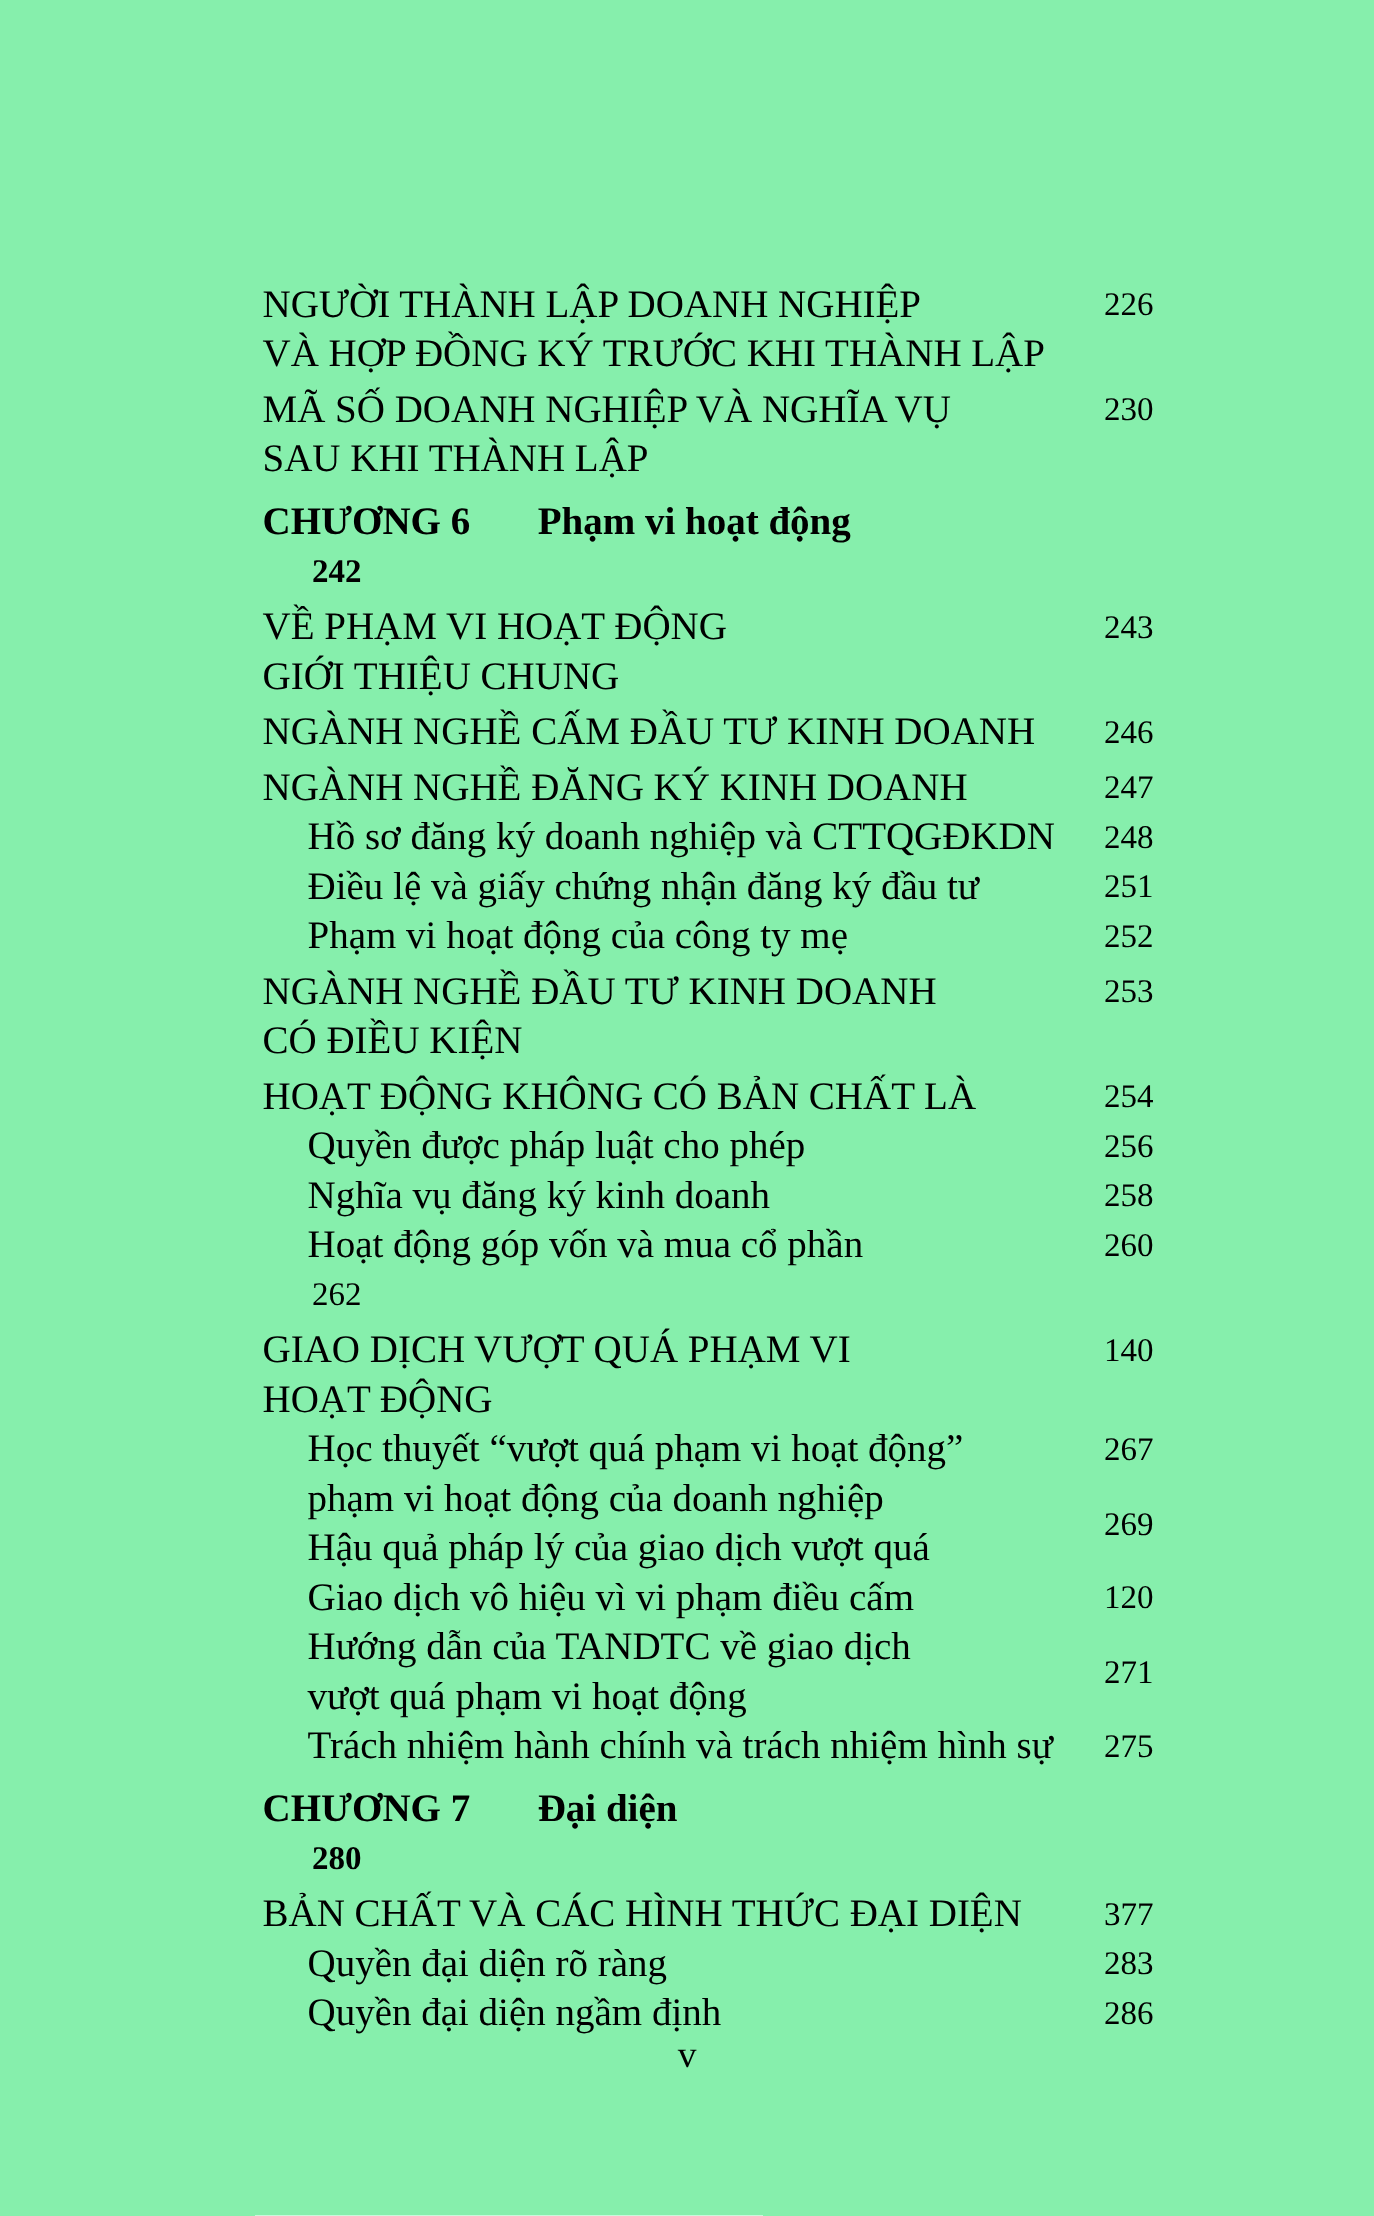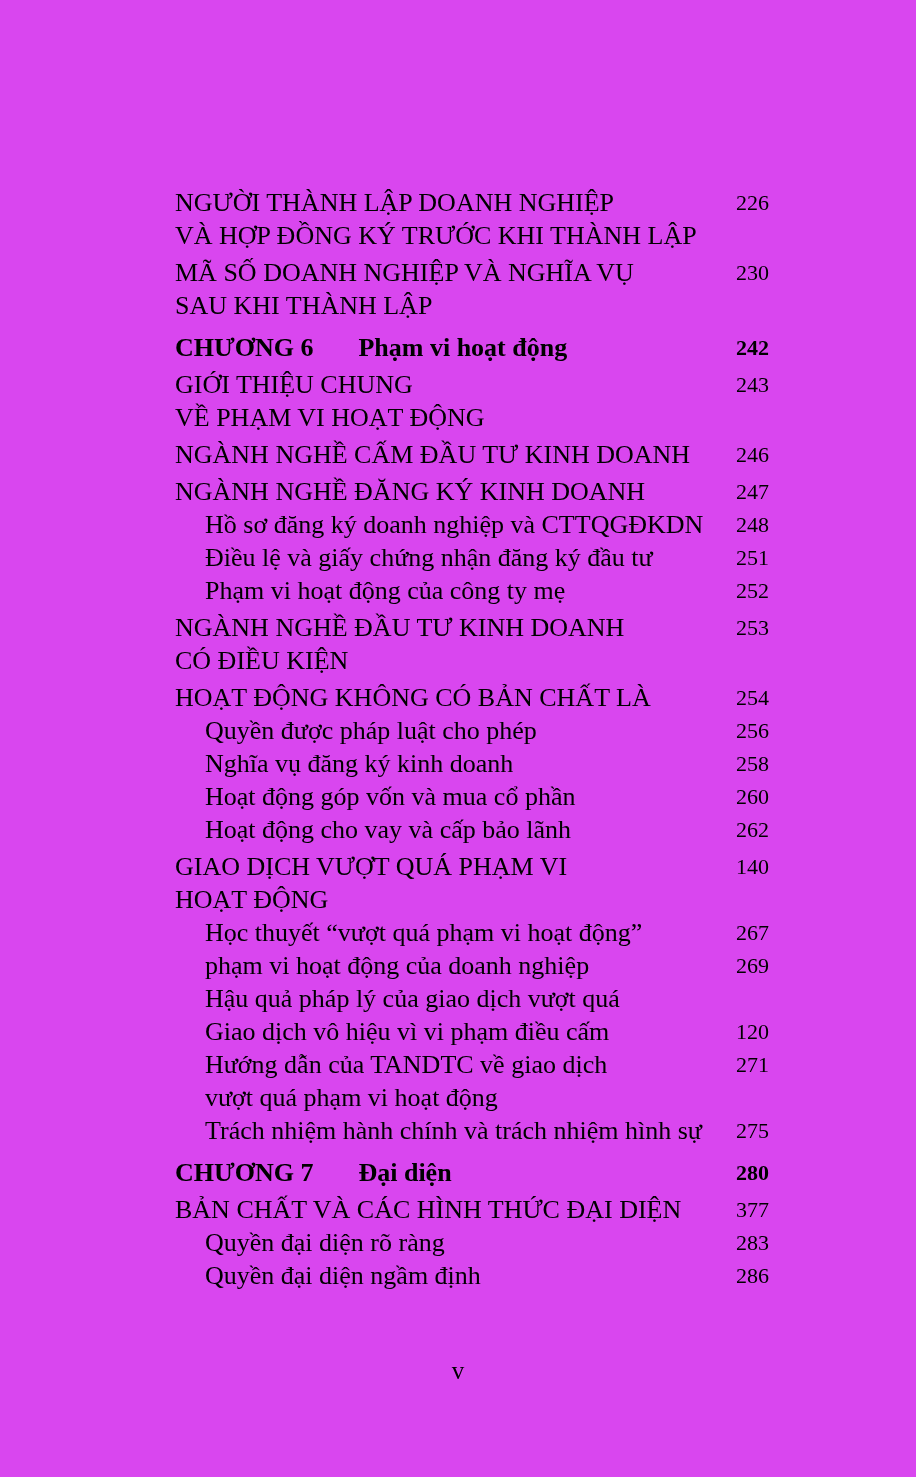--- a/index.html
+++ b/index.html
@@ -4,21 +4,21 @@
 <style>
   html, body {
     margin: 0;
     padding: 0;
     background: #ffffff;
   }
   .page {
     position: relative;
     width: 916px;
     height: 1477px;
-    background: #d946ef;
+    background: #86efac;
     color: #000000;
     font-family: "Liberation Serif", "DejaVu Serif", serif;
     overflow: hidden;
   }
   .toc {
     position: absolute;
     left: 175px;
     top: 186px;
     width: 594px;
   }
@@ -27,23 +27,25 @@
     justify-content: space-between;
     align-items: flex-start;
   }
   .entry.level-1,
   .entry.chapter {
     margin-top: 4px;
   }
   .entry.chapter {
     margin-top: 9px;
     font-weight: bold;
+    flex-direction: column;
   }
   .entry.level-2 {
     margin-top: 0;
+    align-items: center;
   }
   .entry:first-child {
     margin-top: 0;
   }
   .titles {
     flex: 1 1 auto;
     min-width: 0;
   }
   .entry.level-2 .titles {
     padding-left: 30px;
@@ -96,22 +98,22 @@
       <div class="entry chapter">
     <div class="titles">
       <div class="line">
         <span class="ch-label">CHƯƠNG 6</span><span class="ch-title">Phạm vi hoạt động</span>
       </div>
     </div>
     <div class="pagenum">242</div>
   </div>
       <div class="entry level-1">
     <div class="titles">
+          <div class="line">VỀ PHẠM VI HOẠT ĐỘNG</div>
           <div class="line">GIỚI THIỆU CHUNG</div>
-          <div class="line">VỀ PHẠM VI HOẠT ĐỘNG</div>
         </div>
     <div class="pagenum">243</div>
   </div>
       <div class="entry level-1">
     <div class="titles">
           <div class="line">NGÀNH NGHỀ CẤM ĐẦU TƯ KINH DOANH</div>
         </div>
     <div class="pagenum">246</div>
   </div>
       <div class="entry level-1">
@@ -163,23 +165,20 @@
         </div>
     <div class="pagenum">258</div>
   </div>
       <div class="entry level-2">
     <div class="titles">
           <div class="line">Hoạt động góp vốn và mua cổ phần</div>
         </div>
     <div class="pagenum">260</div>
   </div>
       <div class="entry level-2">
-    <div class="titles">
-          <div class="line">Hoạt động cho vay và cấp bảo lãnh</div>
-        </div>
     <div class="pagenum">262</div>
   </div>
       <div class="entry level-1">
     <div class="titles">
           <div class="line">GIAO DỊCH VƯỢT QUÁ PHẠM VI</div>
           <div class="line">HOẠT ĐỘNG</div>
         </div>
     <div class="pagenum">140</div>
   </div>
       <div class="entry level-2">

